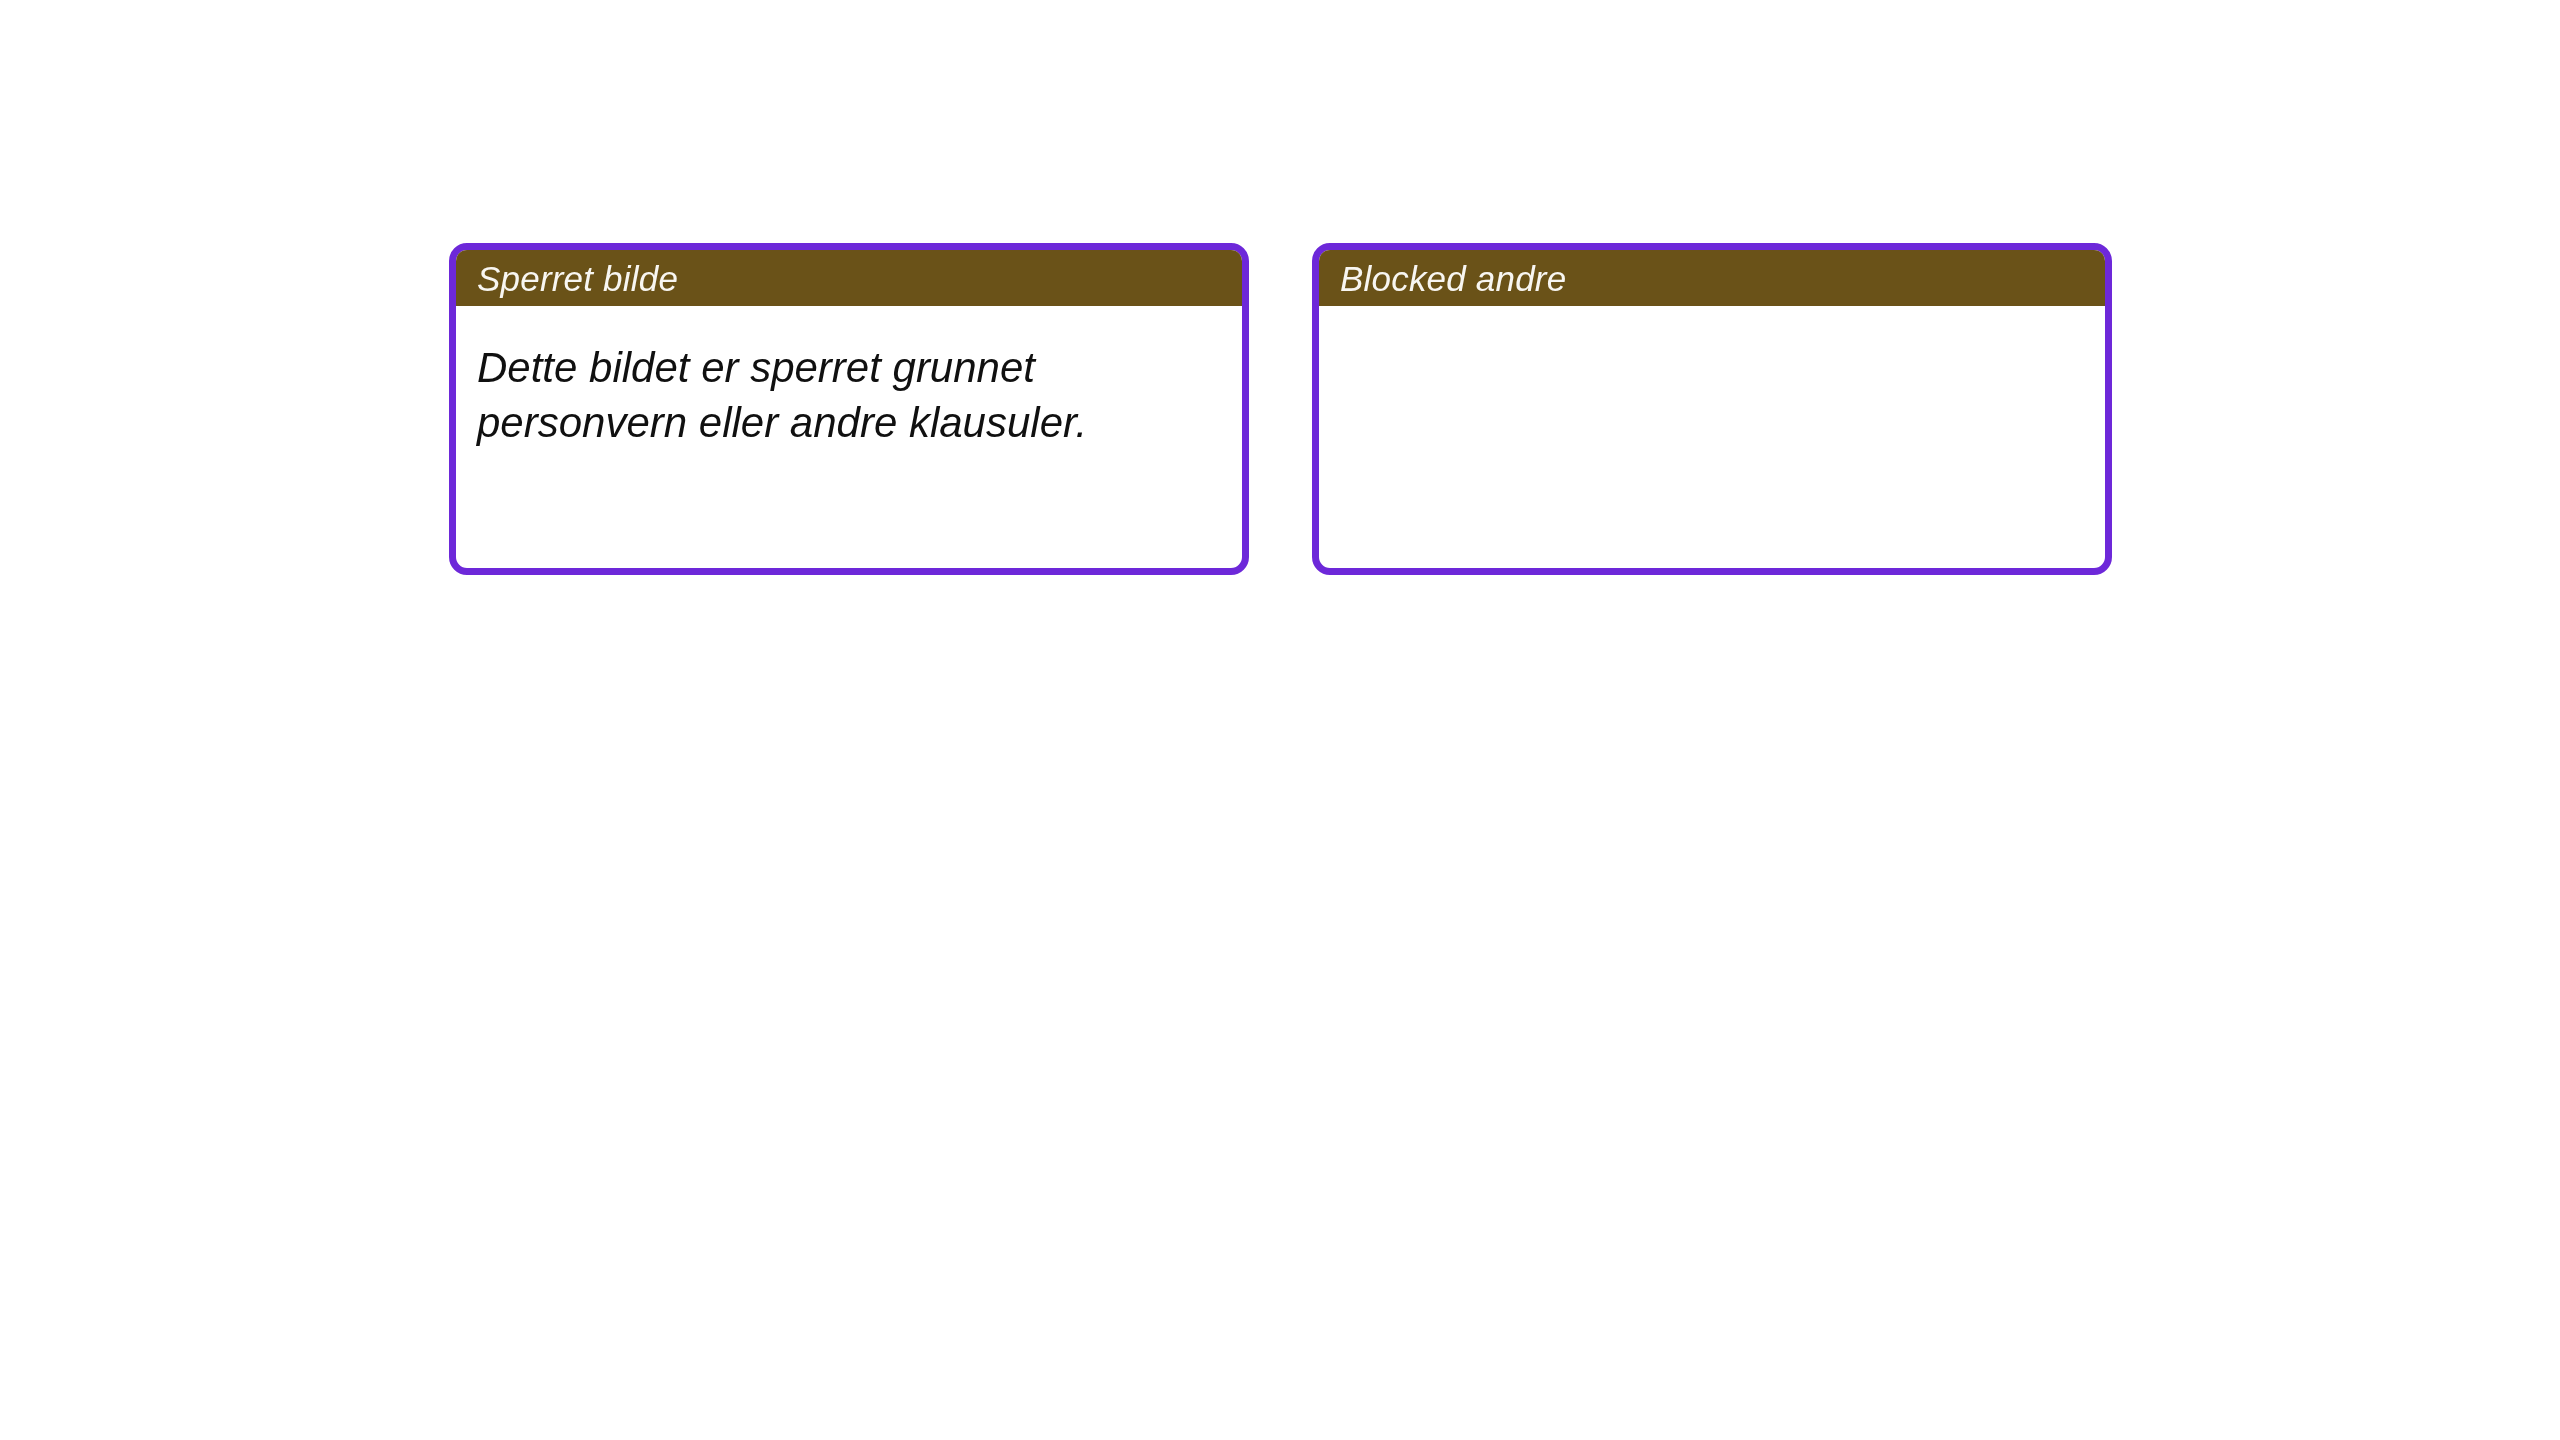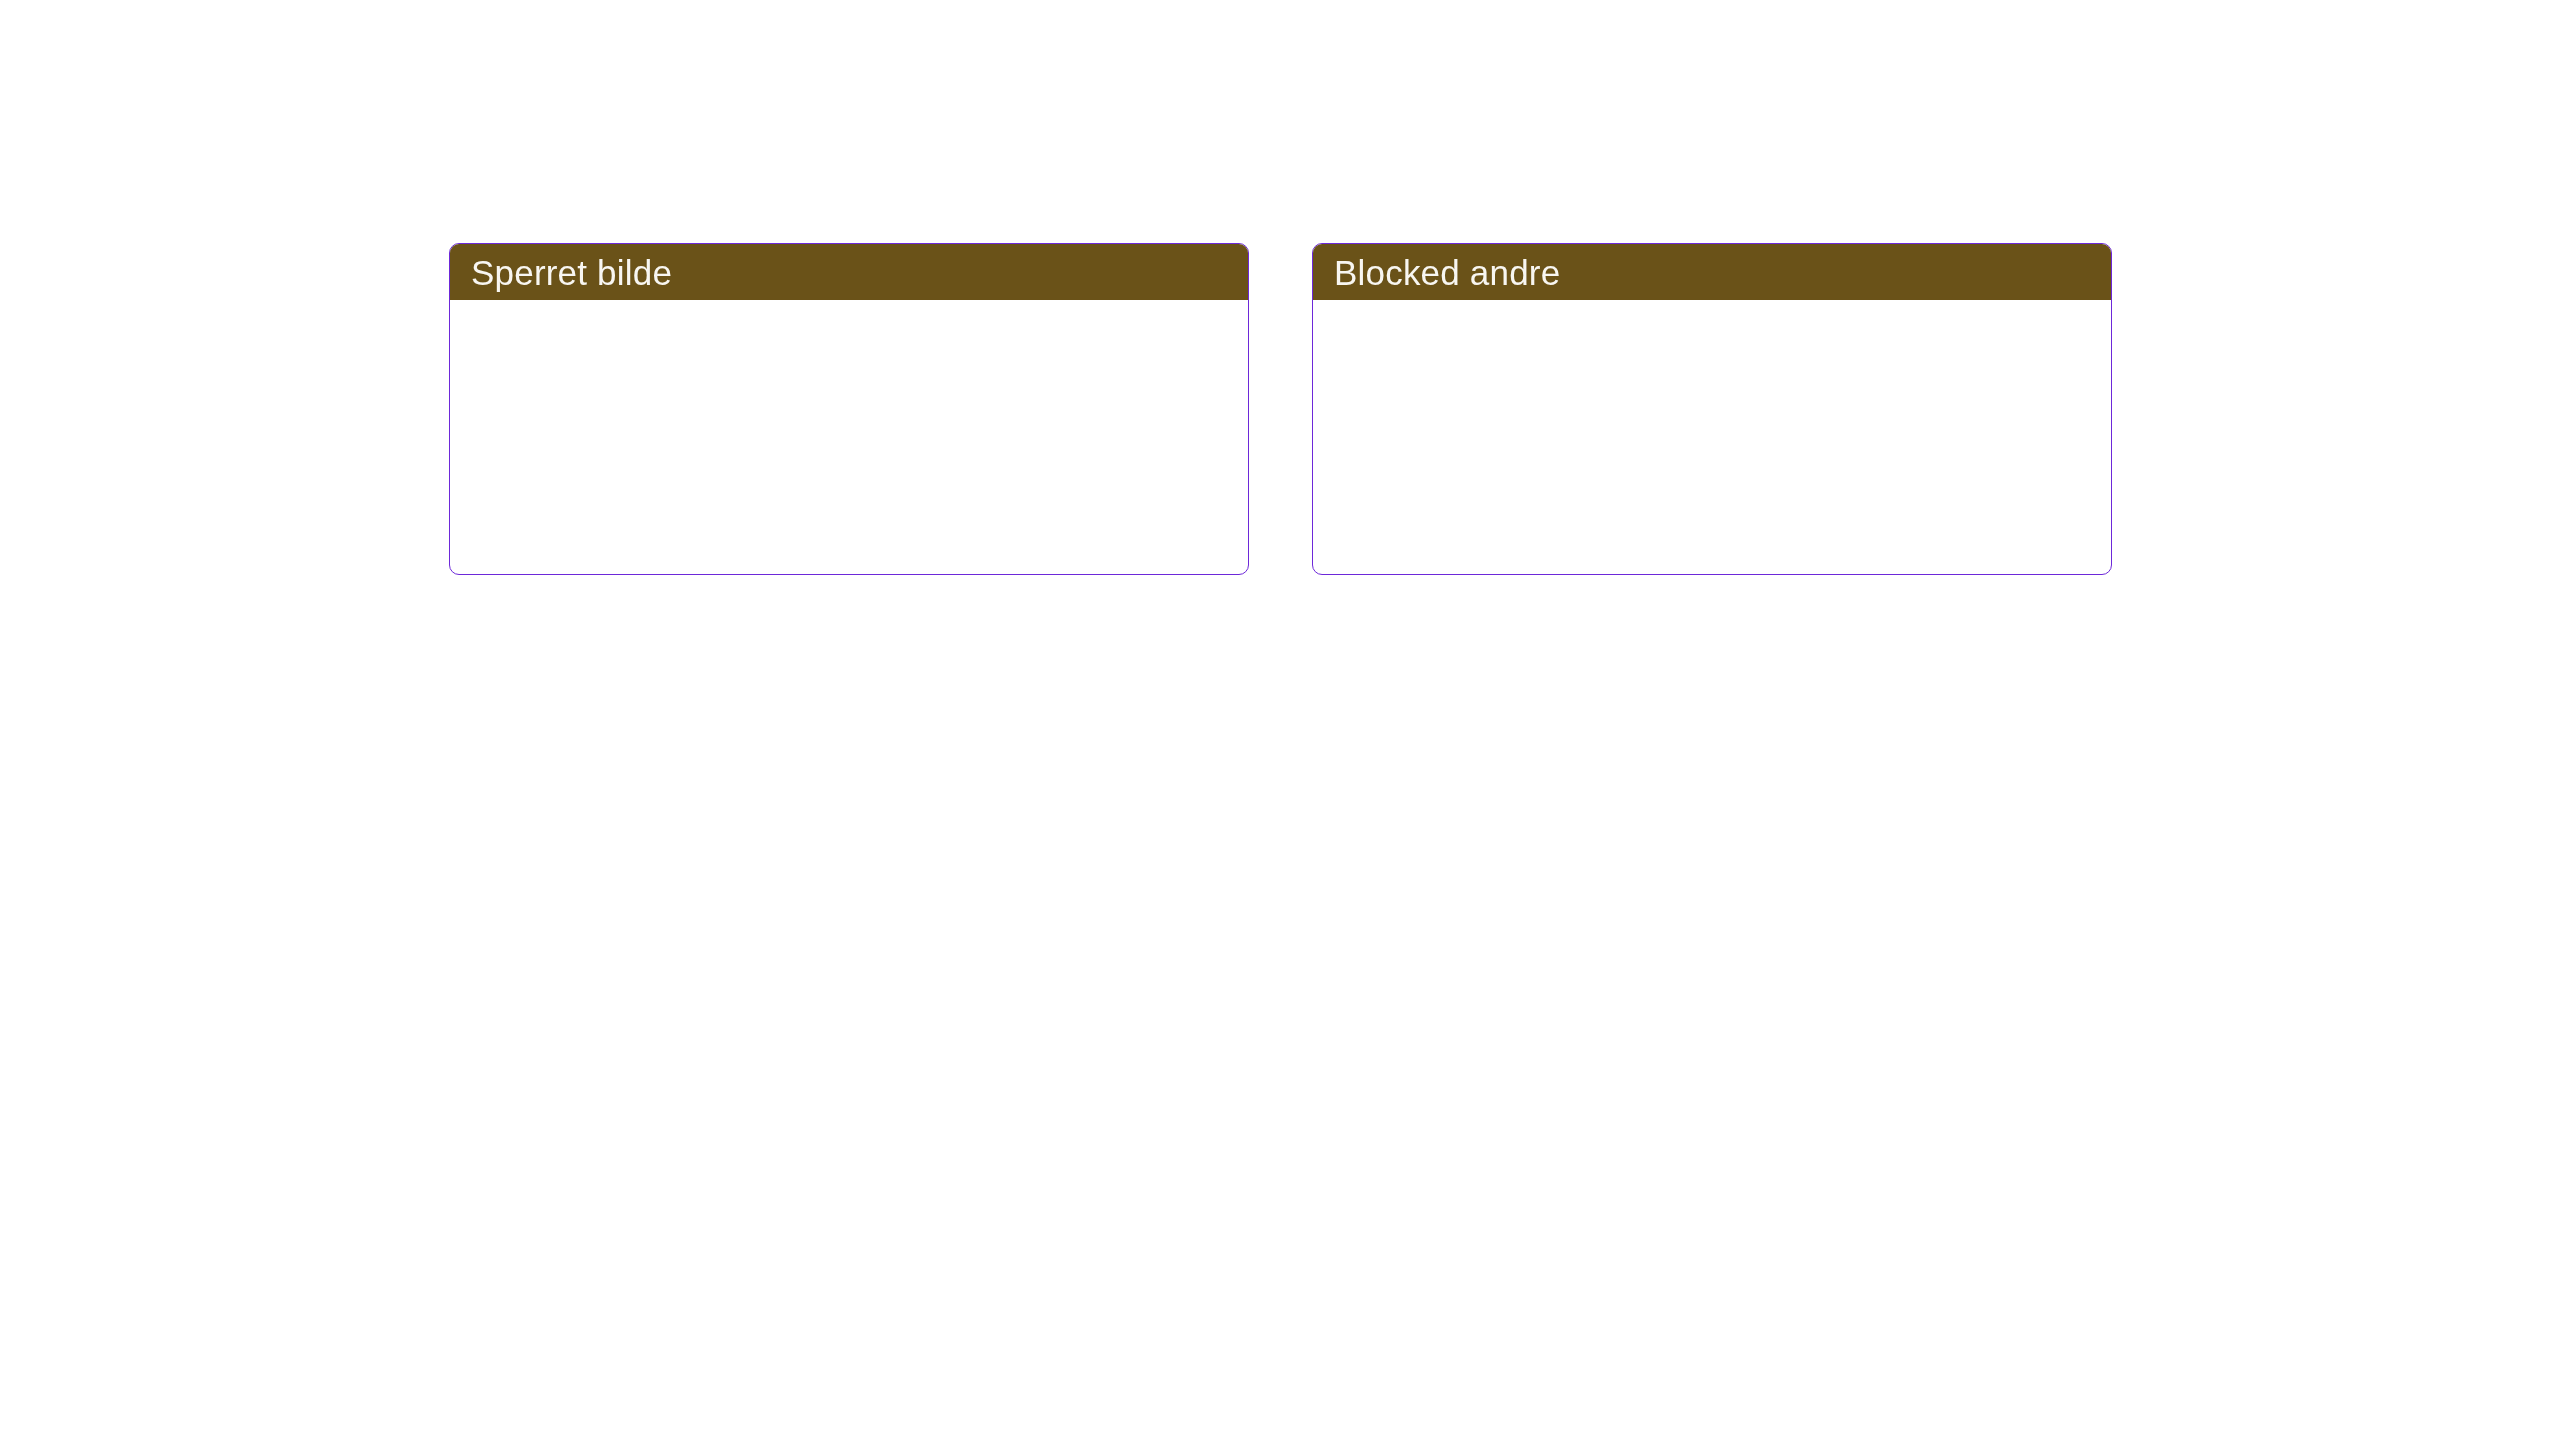--- a/index.html
+++ b/index.html
@@ -15,23 +15,24 @@
     background: #ffffff;
     overflow: hidden;
   }
   .notice-card {
     position: absolute;
     top: 243px;
     width: 800px;
     height: 332px;
     box-sizing: border-box;
     background: #ffffff;
-    border: 1px solid #6d28d9;
-    border-radius: 10px;
+    border: 7px solid #6d28d9;
+    border-radius: 18px;
     overflow: hidden;
+    font-style: italic;
   }
   .notice-card.card-left  { left: 449px; }
   .notice-card.card-right { left: 1312px; }
   .notice-card .card-header {
     height: 56px;
     background: #6a5218;
     display: flex;
     align-items: center;
     padding: 0 21px;
   }
@@ -52,20 +53,22 @@
 </style>
 </head>
 <body>
 
 <div class="canvas">
 
   <div class="notice-card card-left">
     <div class="card-header">
       <span class="card-title">Sperret bilde</span>
     </div>
+    <div class="card-body">Dette bildet er sperret grunnet
+personvern eller andre klausuler.</div>
   </div>
 
   <div class="notice-card card-right">
     <div class="card-header">
       <span class="card-title">Blocked andre</span>
     </div>
   </div>
 
 </div>
 

